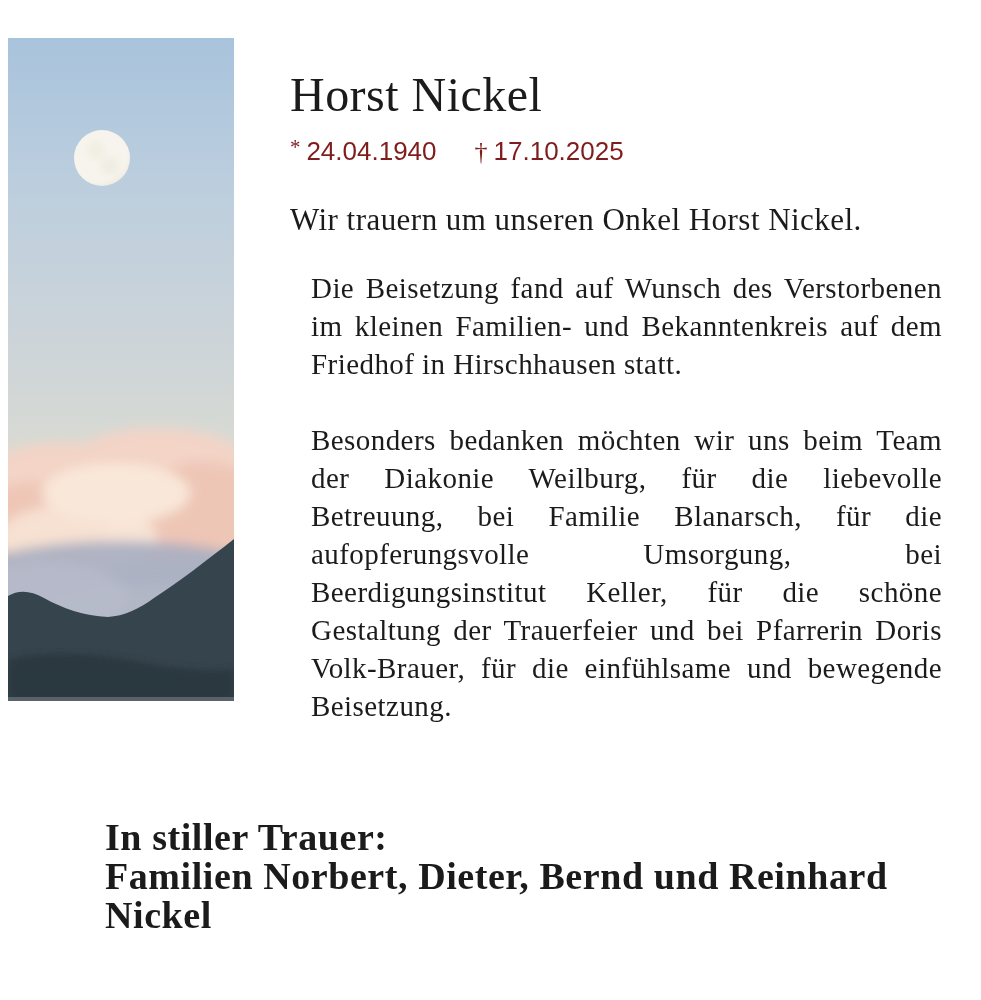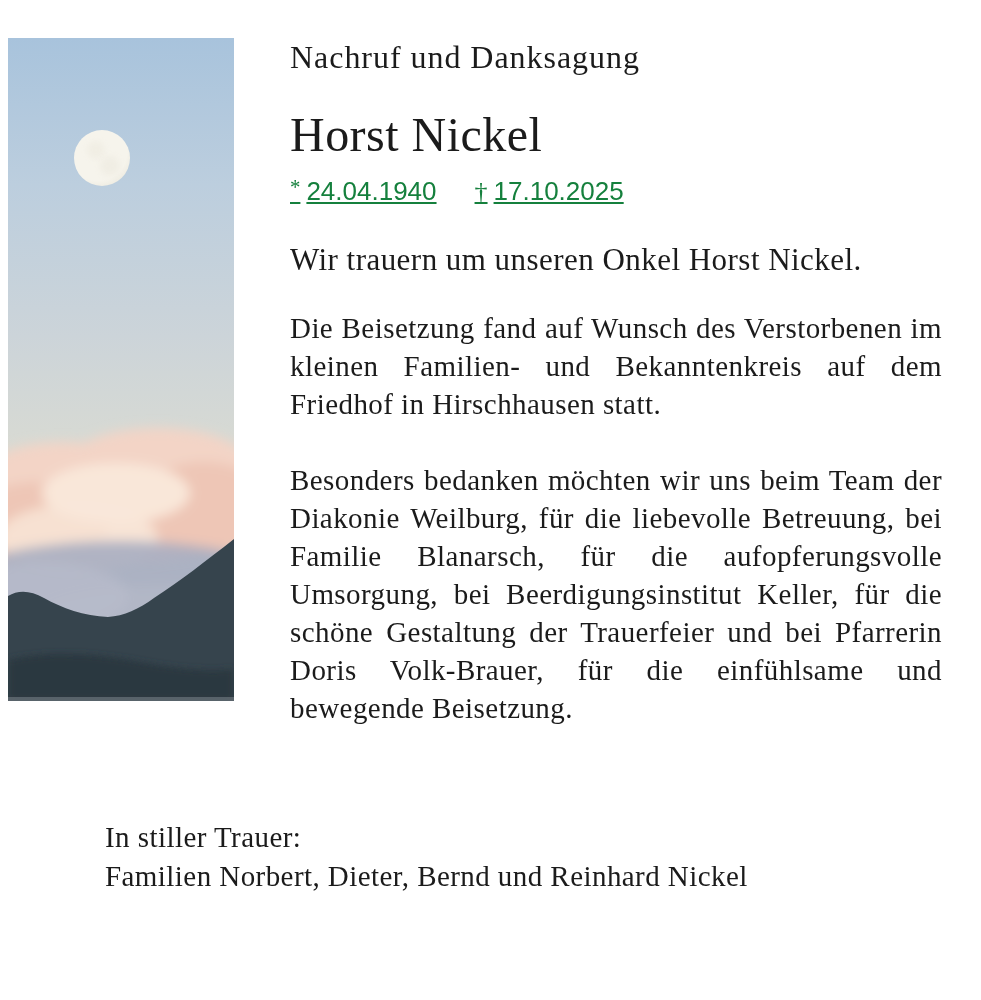--- a/index.html
+++ b/index.html
@@ -35,22 +35,21 @@
     font-weight: normal;
     line-height: 54px;
     letter-spacing: 0.01em;
     margin-top: 32px;
   }
   .dates {
     margin-top: 8px;
     font-family: "Liberation Sans", "DejaVu Sans", sans-serif;
     font-size: 26px;
     line-height: 34px;
-    color: #15803d;
-    text-decoration: underline;
+    color: #7f1d1d;
   }
   .dates .group { white-space: nowrap; }
   .dates .gap { display: inline-block; width: 38px; }
   .birth-symbol {
     font-family: "Liberation Serif", "DejaVu Serif", serif;
     font-size: 0.8em;
     vertical-align: 0.28em;
     padding-right: 6px;
   }
   .death-symbol {
@@ -62,31 +61,33 @@
     font-size: 31px;
     line-height: 38px;
     letter-spacing: 0.015em;
   }
   .para {
     font-size: 29px;
     line-height: 38px;
     letter-spacing: 0.015em;
     text-align: justify;
     text-justify: inter-word;
+    margin-left: 21px;
   }
   .para-1 { margin-top: 30px; }
   .para-2 { margin-top: 38px; }
 
   .footer {
     position: absolute;
     left: 105px; top: 818px;
     width: 840px;
-    font-size: 29px;
+    font-size: 38px;
     line-height: 39px;
     letter-spacing: 0.015em;
+    font-weight: bold;
   }
   .footer .dateline { margin-top: 24px; }
 </style>
 </head>
 <body>
 
 <div class="photo">
   <svg width="226" height="663" viewBox="0 0 226 663">
     <defs>
       <linearGradient id="sky" x1="0" y1="0" x2="0" y2="1">
@@ -143,21 +144,20 @@
       <path filter="url(#soft2)" d="M0,622
                C 40,612 92,616 132,624
                C 170,631 202,634 226,631
                L226,663 L0,663 Z" fill="#2b3841"></path>
       <rect x="0" y="659" width="226" height="4" opacity="0.7" fill="#6b747a"></rect>
     </g>
   </svg>
 </div>
 
 <div class="content">
-  <div class="kicker">Nachruf und Danksagung</div>
 
   <div class="name">Horst Nickel</div>
 
   <div class="dates">
     <span class="group"><span class="birth-symbol">*</span><span>24.04.1940</span></span><span class="gap"></span><span class="group"><span class="death-symbol">†</span><span>17.10.2025</span></span>
   </div>
 
   <div class="intro">Wir trauern um unseren Onkel Horst Nickel.</div>
 
   <div class="para para-1">Die Beisetzung fand auf Wunsch des Verstorbenen im kleinen Familien- und Bekanntenkreis auf dem Friedhof in Hirschhausen statt.</div>

